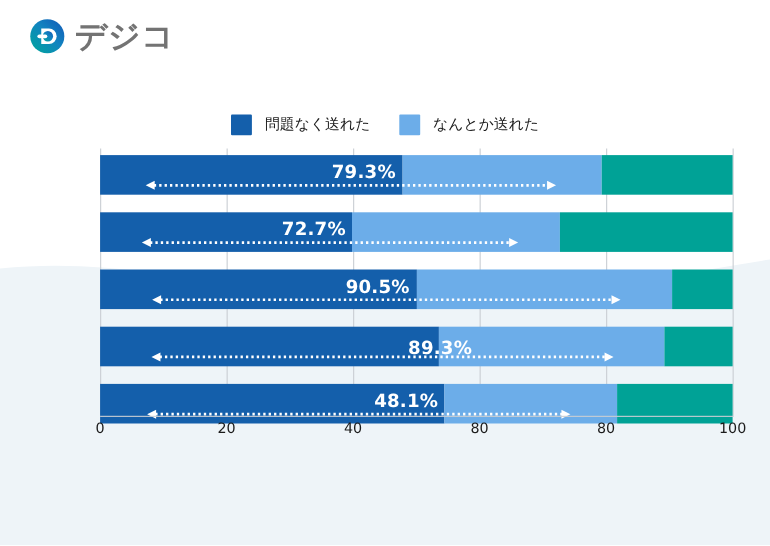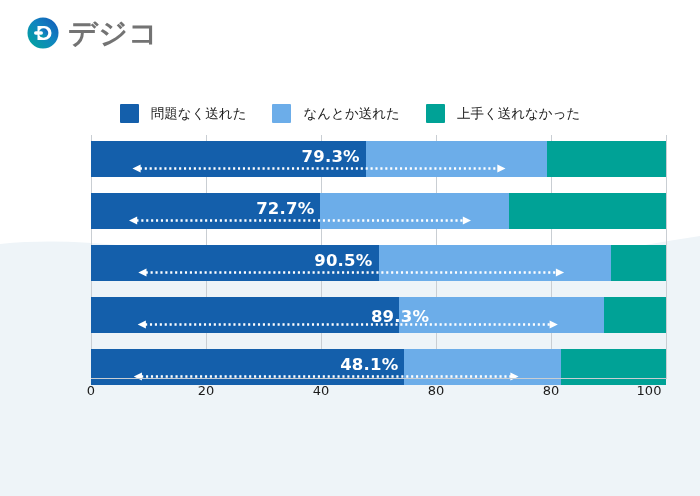--- a/index.html
+++ b/index.html
@@ -65,21 +65,21 @@
     top: 104px;
     width: 700px;
     display: flex;
     justify-content: center;
     align-items: center;
     gap: 26px;
     z-index: 5;
   }
   .legend-item {
     display: flex;
-    align-items: center;
+    align-items: flex-start;
     gap: 12px;
   }
   .legend-swatch {
     width: 19px;
     height: 19px;
     flex: 0 0 auto;
     border-radius: 1px;
   }
   .legend-label {
     font-size: 13.5px;
@@ -201,24 +201,20 @@
 
   <div class="legend">
     <div class="legend-item">
       <span class="legend-swatch" style="background:#145fab"></span>
       <span class="legend-label">問題なく送れた</span>
     </div>
     <div class="legend-item">
       <span class="legend-swatch" style="background:#6cade9"></span>
       <span class="legend-label">なんとか送れた</span>
     </div>
-    <div class="legend-item">
-      <span class="legend-swatch" style="background:#00a296"></span>
-      <span class="legend-label">上手く送れなかった</span>
-    </div>
   </div>
 
   <div class="chart">
     <div class="plot" id="plot">
         <div class="gridline" style="left: 0px;"></div>
         <div class="gridline" style="left: 115px;"></div>
         <div class="gridline" style="left: 230px;"></div>
         <div class="gridline" style="left: 345px;"></div>
         <div class="gridline" style="left: 460px;"></div>
         <div class="gridline" style="left: 575px;"></div>
@@ -279,16 +275,16 @@
         </svg>
       </div>
   </div>
   <div class="axis-base"></div>
   <div class="xaxis" id="xaxis">
       <div class="xtick" style="left: 91px;">0</div>
       <div class="xtick" style="left: 206px;">20</div>
       <div class="xtick" style="left: 321px;">40</div>
       <div class="xtick" style="left: 436px;">80</div>
       <div class="xtick" style="left: 551px;">80</div>
-      <div class="xtick" style="left: 649px;">100</div>
+      <div class="xtick" style="left: 666px;">100</div>
     </div>
 
 </div>
 
 </body></html>

